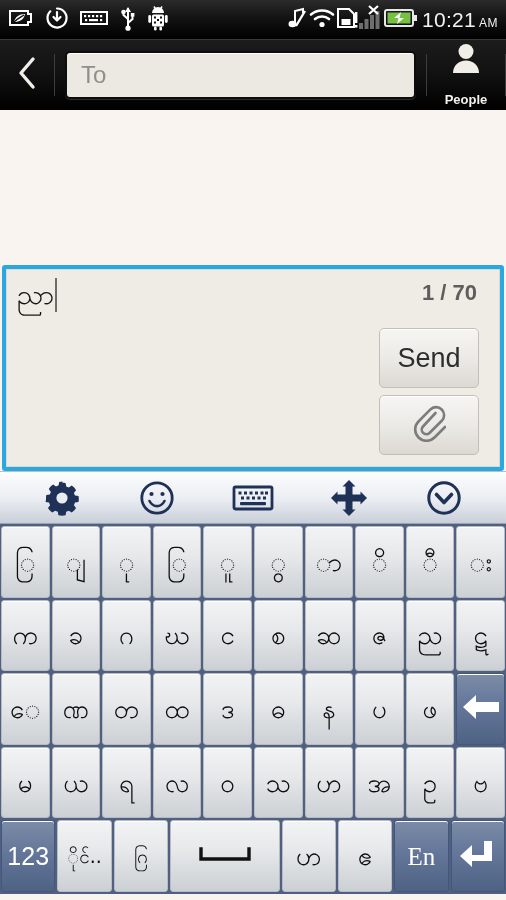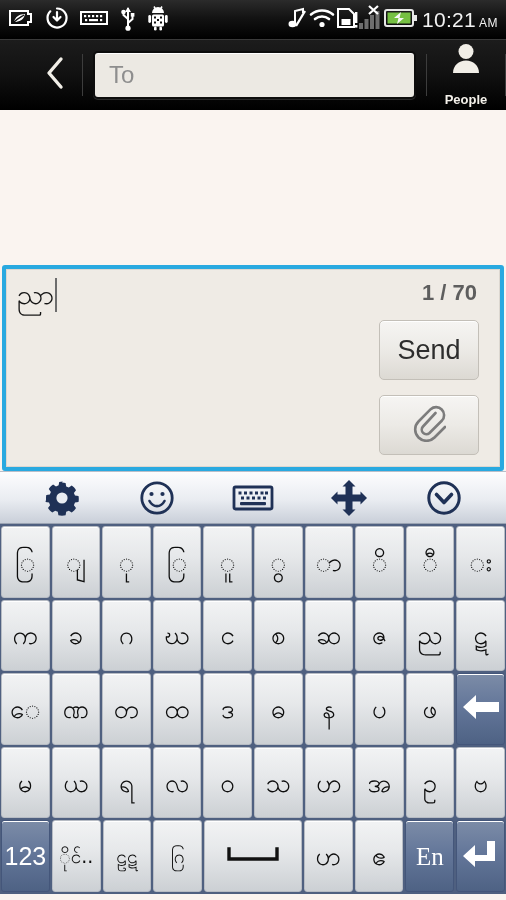--- a/index.html
+++ b/index.html
@@ -27,21 +27,20 @@
     font-family: "Liberation Sans", sans-serif; margin-left: 4px;
   }
   .clock .ampm { font-size: 12px; margin-left: 3px; letter-spacing: .5px; }
 
   
   .actionbar {
     height: 70px;
     background: linear-gradient(to bottom, #1c1c1c 0%, #111 50%, #000 100%);
     display: flex; align-items: center;
     border-bottom: 1px solid #000;
-    padding-left: 28px;
   }
   .ab-back {
     width: 54px; height: 70px;
     display: flex; align-items: center; justify-content: center;
   }
   .ab-div { width: 1px; height: 42px; background: #3d3d3d; }
   .ab-field-wrap { flex: 1; padding: 0 10px; }
   .to-input {
     width: 100%; height: 48px;
     background: #ece9e3;
@@ -104,21 +103,21 @@
   }
   .cbtn {
     position: absolute; right: 20px;
     width: 100px; height: 60px;
     background: linear-gradient(to bottom, #f6f5f3 0%, #eceae6 50%, #dcd9d3 100%);
     border: 1px solid #c3bfb8;
     border-radius: 5px;
     box-shadow: inset 0 1px 0 #fff;
     display: flex; align-items: center; justify-content: center;
   }
-  .cbtn-send { top: 50px; }
+  .cbtn-send { top: 58px; }
   .cbtn-attach { top: 125px; }
   .cbtn .txt {
     font-size: 27px; color: #2d2d2d;
     font-family: "Liberation Sans", sans-serif;
   }
 
   
   .kb-toolbar {
     height: 53px;
     background: linear-gradient(to bottom, #fdfdfe 0%, #e9ecf1 55%, #c9cfd9 100%);
@@ -430,21 +429,20 @@
       <div class="key">သ</div>
       <div class="key">ဟ</div>
       <div class="key">အ</div>
       <div class="key">ဥ</div>
       <div class="key">ဗ</div>
     </div>
 
     <div class="krow">
       <div class="key fn lbl123">123</div>
       <div class="key small">ိုင်..</div>
-      <div class="key small">ဠဋ</div>
       <div class="key small">ဂြ</div>
       <div class="key space">
         <span>
           <svg width="56" height="20" viewBox="0 0 56 20">
               <path d="M4 4 v10 h48 V4" fill="none" stroke="#111" stroke-width="3.4" stroke-linecap="square"></path>
             </svg>
         </span>
       </div>
       <div class="key">ဟ</div>
       <div class="key">ဧ</div>

